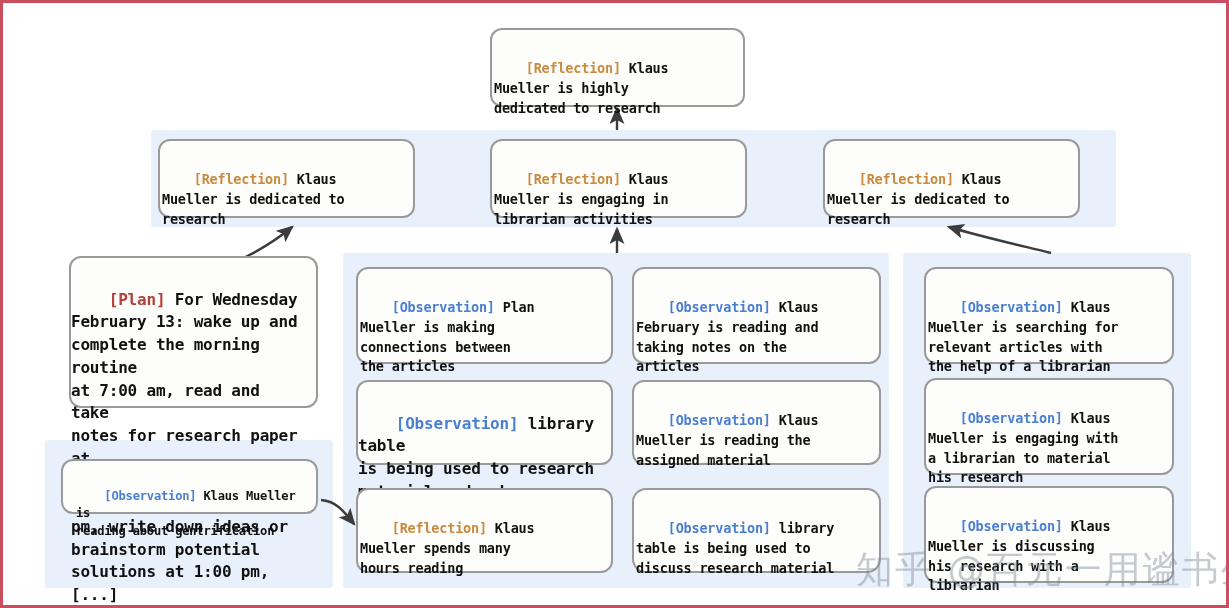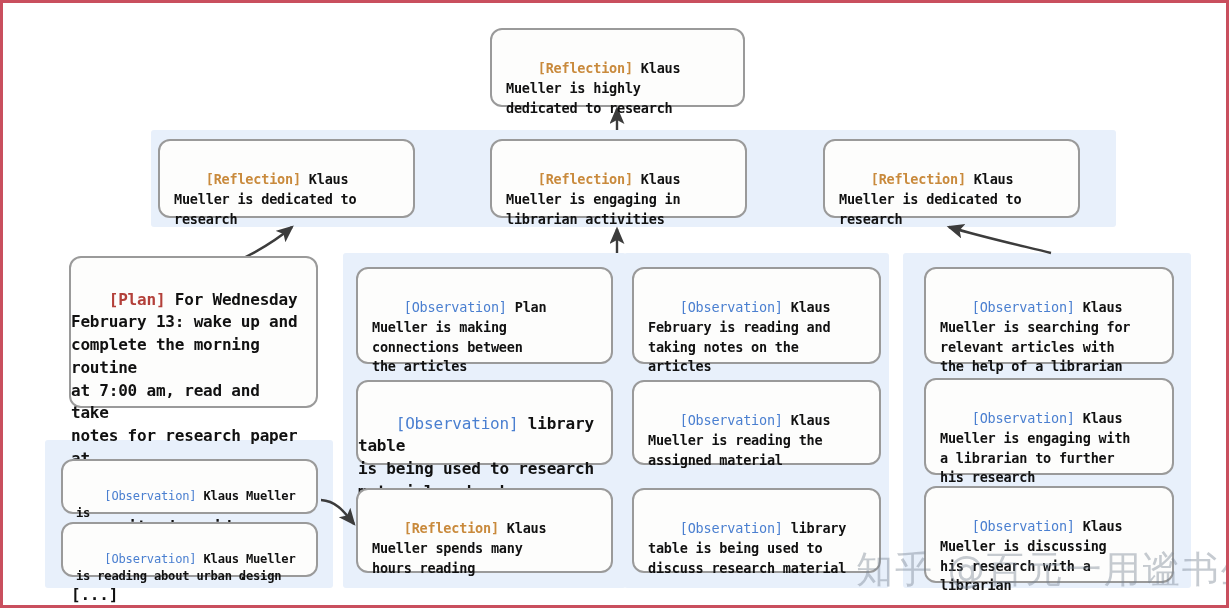--- a/index.html
+++ b/index.html
@@ -21,41 +21,41 @@
     position: absolute;
     background: #e8f0fb;
     border-radius: 3px;
   }
   .node {
     position: absolute;
     background: #fdfdfc;
     border: 2px solid #9a9a9a;
     border-radius: 12px;
     box-sizing: border-box;
-    padding: 9px 12px 9px 14px;
+    padding: 9px 12px 9px 2px;
     font-family: "DejaVu Sans Mono", "Liberation Mono", monospace;
     font-weight: bold;
     font-size: 13.5px;
     line-height: 1.47;
     color: #111111;
     white-space: pre-wrap;
     letter-spacing: -0.2px;
   }
   .node.small {
     font-size: 16px;
     line-height: 1.42;
     padding: 8px 10px 8px 0;
   }
   .node.wide-small {
     font-size: 12.1px;
     line-height: 1.45;
     padding: 9px 10px 9px 13px;
   }
   .tag-reflection { color: #c98a3c; font-weight: bold; }
-  .tag-observation { color: #4a7fd0; font-weight: normal; }
+  .tag-observation { color: #4a7fd0; font-weight: bold; }
   .tag-plan { color: #b3403a; font-weight: bold; }
   svg.arrows {
     position: absolute;
     left: 0; top: 0;
     width: 1229px;
     height: 608px;
     pointer-events: none;
   }
   .watermark {
     position: absolute;
@@ -127,24 +127,20 @@
 8:00 am, have lunch at 12:00
 pm, write down ideas or
 brainstorm potential
 solutions at 1:00 pm, [...]</span>
   </div>
 
   <div class="node wide-small" style="left:58px; top:450px; width:257px; height:55px;margin-top:6px;">
     <span class="tag-observation">[Observation]</span><span> Klaus Mueller is
 reading about gentrification</span>
   </div>
-  <div class="node wide-small" style="left:58px; top:519px; width:257px; height:55px;">
-    <span class="tag-observation">[Observation]</span><span> Klaus Mueller
-is reading about urban design</span>
-  </div>
 
   <div class="node" style="left:353px; top:264px; width:257px; height:97px;">
     <span class="tag-observation">[Observation]</span><span> Plan
 Mueller is making
 connections between
 the articles</span>
   </div>
   <div class="node small" style="left:353px; top:377px; width:257px; height:85px;">
     <span class="tag-observation">[Observation]</span><span> library table
 is being used to research
@@ -161,36 +157,36 @@
     <span class="tag-observation">[Observation]</span><span> Klaus
 February is reading and
 taking notes on the
 articles</span>
   </div>
   <div class="node" style="left:629px; top:377px; width:249px; height:85px;">
     <span class="tag-observation">[Observation]</span><span> Klaus
 Mueller is reading the
 assigned material</span>
   </div>
-  <div class="node" style="left:629px; top:485px; width:249px; height:85px;">
+  <div class="node" style="left:629px; top:485px; width:249px; height:85px;border-radius:14px;">
     <span class="tag-observation">[Observation]</span><span> library
 table is being used to
 discuss research material</span>
   </div>
 
   <div class="node" style="left:921px; top:264px; width:250px; height:97px;">
     <span class="tag-observation">[Observation]</span><span> Klaus
 Mueller is searching for
 relevant articles with
 the help of a librarian</span>
   </div>
   <div class="node" style="left:921px; top:375px; width:250px; height:97px;">
     <span class="tag-observation">[Observation]</span><span> Klaus
 Mueller is engaging with
-a librarian to further
+a librarian to material
 his research</span>
   </div>
   <div class="node" style="left:921px; top:483px; width:250px; height:97px;">
     <span class="tag-observation">[Observation]</span><span> Klaus
 Mueller is discussing
 his research with a
 librarian</span>
   </div>
 
   <div class="watermark" style="left:853px; top:542px;">知乎 @百元一用谧书生</div>

